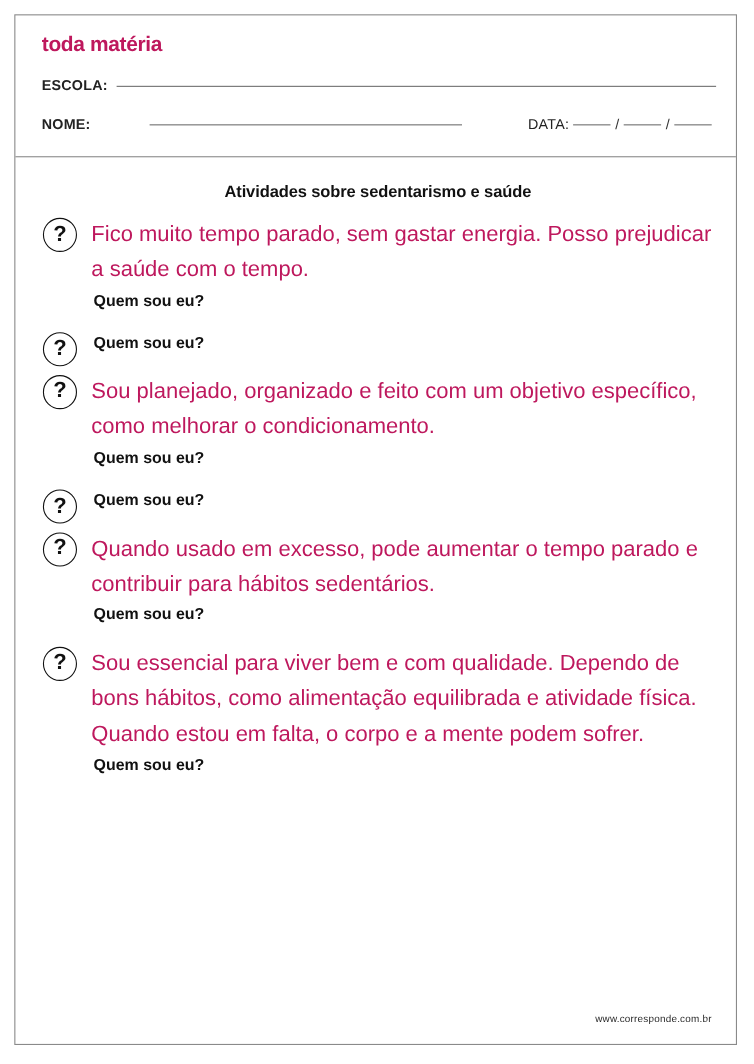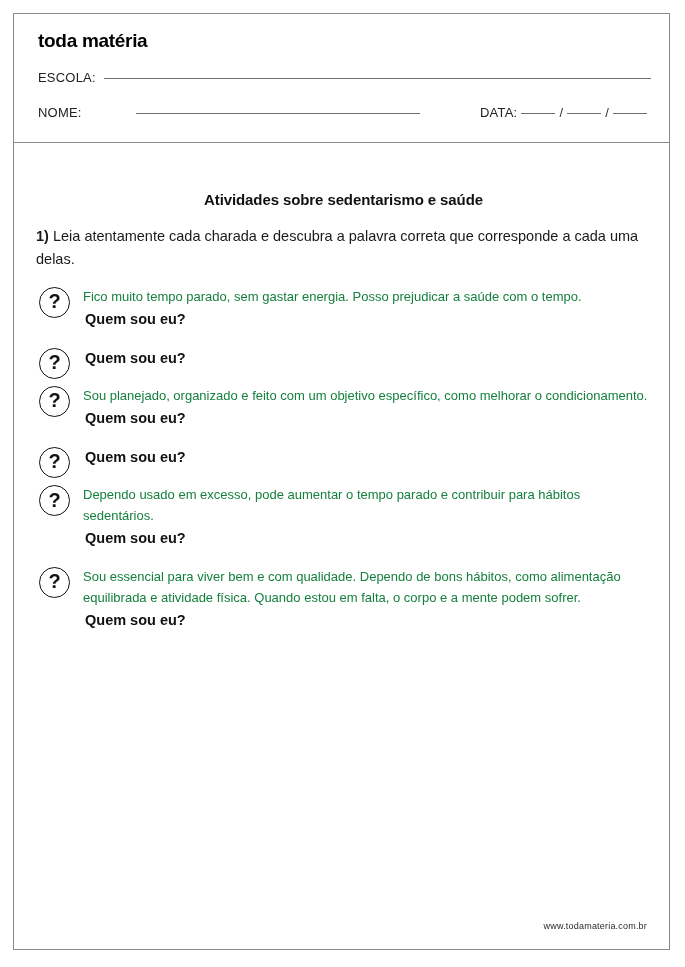--- a/index.html
+++ b/index.html
@@ -34,40 +34,41 @@
     box-sizing: border-box;
   }
 
   .logo {
     position: absolute;
     left: 24px;
     top: 16px;
     font-size: 19px;
     font-weight: 700;
     letter-spacing: -0.3px;
-    color: #000000;
+    color: #be185d;
     white-space: nowrap;
   }
 
   .field-row {
     position: absolute;
     left: 24px;
     right: 18px;
     display: flex;
     align-items: baseline;
     font-size: 13px;
     color: #222222;
     letter-spacing: 0.2px;
   }
   .field-row.escola { top: 56px; }
   .field-row.nome   { top: 91px; gap: 46px; }
 
   .field-label {
     white-space: nowrap;
     flex: none;
+    font-weight: bold;
   }
 
   .rule {
     flex: 1 1 auto;
     border-bottom: 1px solid #6f6f6f;
     height: 0;
     margin-left: 8px;
     position: relative;
     top: -3px;
   }
@@ -102,21 +103,21 @@
   .content {
     position: relative;
     padding: 0 18px 0 22px;
   }
 
   .title {
     text-align: center;
     font-size: 15px;
     font-weight: 700;
     color: #111111;
-    margin-top: 48px;
+    margin-top: 23px;
     letter-spacing: -0.1px;
   }
 
   .instruction {
     margin-top: 17px;
     font-size: 14.5px;
     line-height: 1.62;
     color: #1a1a1a;
   }
   .instruction .num {
@@ -149,23 +150,23 @@
   .q-icon span {
     font-size: 20px;
     font-weight: 700;
     line-height: 1;
     color: #111111;
     position: relative;
     top: -1px;
   }
 
   .riddle-text {
-    font-size: 13px;
+    font-size: 20px;
     line-height: 1.62;
-    color: #15803d;
+    color: #be185d;
   }
 
   .answer-row {
     display: flex;
     align-items: baseline;
     margin-top: 1px;
     flex-direction: column;
   }
   .answer-label {
     font-size: 14.5px;
@@ -218,23 +219,20 @@
         <span class="date-slash">/</span>
         <span class="date-blank"></span>
       </span>
     </div>
   </div>
 
   <div class="content">
 
     <div class="title">Atividades sobre sedentarismo e saúde</div>
 
-    <div class="instruction">
-      <span class="num">1)</span><span> Leia atentamente cada charada e descubra a palavra correta que corresponde a cada uma delas.</span>
-    </div>
 
     <div class="riddles">
 
       <div class="riddle">
         <div class="q-icon">
             <span>?</span>
           </div>
         <div class="riddle-text">Fico muito tempo parado, sem gastar energia. Posso prejudicar a saúde com o tempo.</div>
         <div class="answer-row">
           <span class="answer-label">Quem sou eu?</span>
@@ -270,36 +268,36 @@
         <div class="answer-row">
           <span class="answer-label">Quem sou eu?</span>
           <span class="answer-line"></span>
         </div>
       </div>
 
       <div class="riddle">
         <div class="q-icon">
             <span>?</span>
           </div>
-        <div class="riddle-text">Dependo usado em excesso, pode aumentar o tempo parado e contribuir para hábitos sedentários.</div>
+        <div class="riddle-text">Quando usado em excesso, pode aumentar o tempo parado e contribuir para hábitos sedentários.</div>
         <div class="answer-row">
           <span class="answer-label">Quem sou eu?</span>
           <span class="answer-line"></span>
         </div>
       </div>
 
       <div class="riddle">
         <div class="q-icon">
             <span>?</span>
           </div>
         <div class="riddle-text">Sou essencial para viver bem e com qualidade. Dependo de bons hábitos, como alimentação equilibrada e atividade física. Quando estou em falta, o corpo e a mente podem sofrer.</div>
         <div class="answer-row">
           <span class="answer-label">Quem sou eu?</span>
           <span class="answer-line"></span>
         </div>
       </div>
 
     </div>
   </div>
 
-  <div class="footer">www.todamateria.com.br</div>
+  <div class="footer">www.corresponde.com.br</div>
 
 </div>
 
 </body></html>

